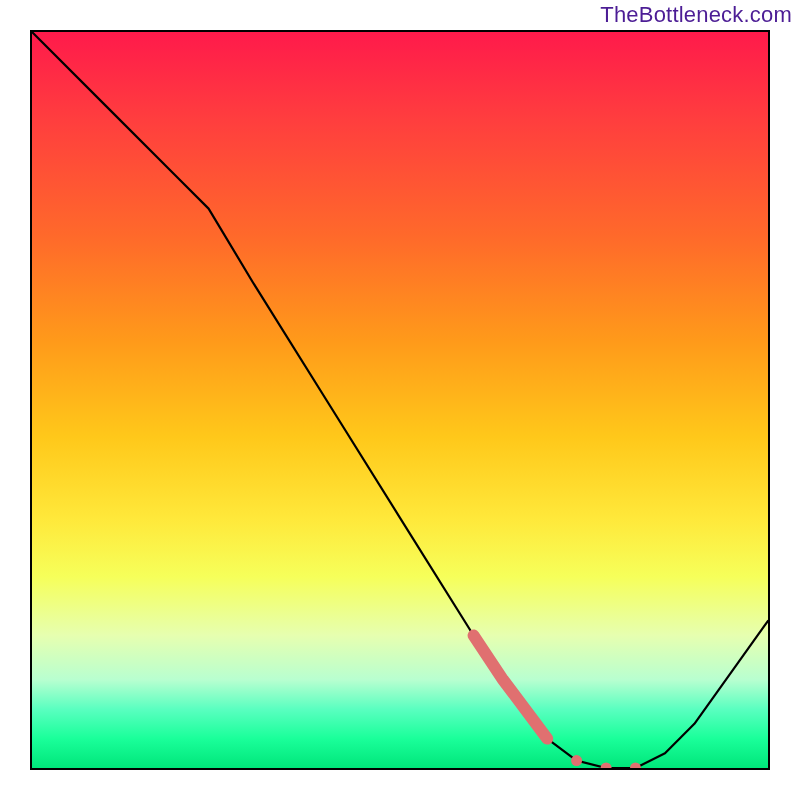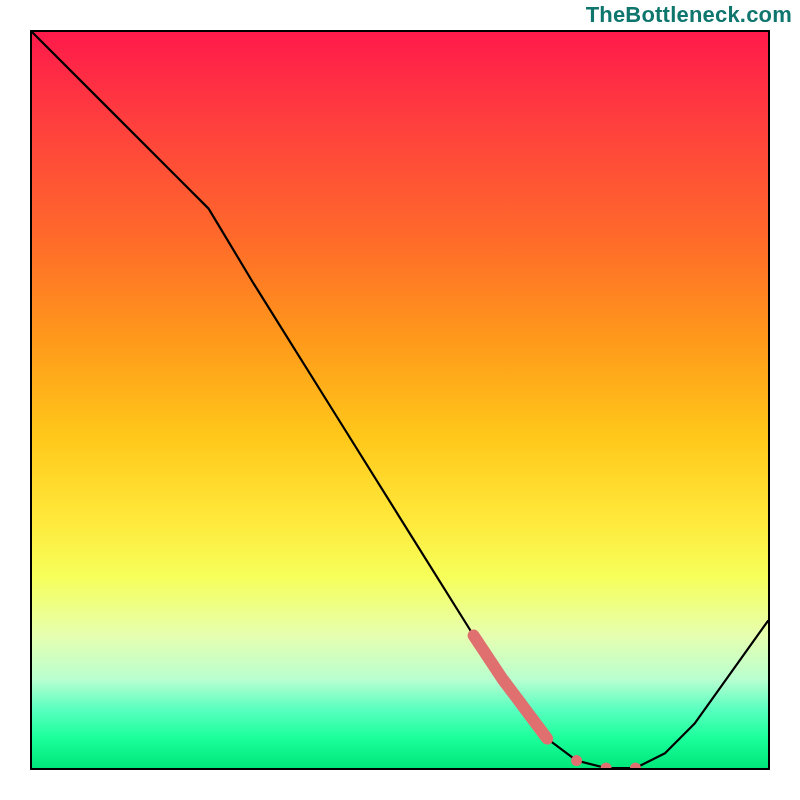--- a/index.html
+++ b/index.html
@@ -15,22 +15,22 @@
     position: relative;
     width: 800px;
     height: 800px;
     background: #fff;
   }
   .watermark {
     position: absolute;
     top: 2px;
     right: 8px;
     font-size: 22px;
-    font-weight: 700;
-    color: #0f766e;
+    font-weight: 400;
+    color: #4c1d95;
     letter-spacing: 0.2px;
     user-select: none;
   }
   .plot-frame {
     position: absolute;
     left: 30px;
     top: 30px;
     width: 740px;
     height: 740px;
     border: 2px solid #000;

